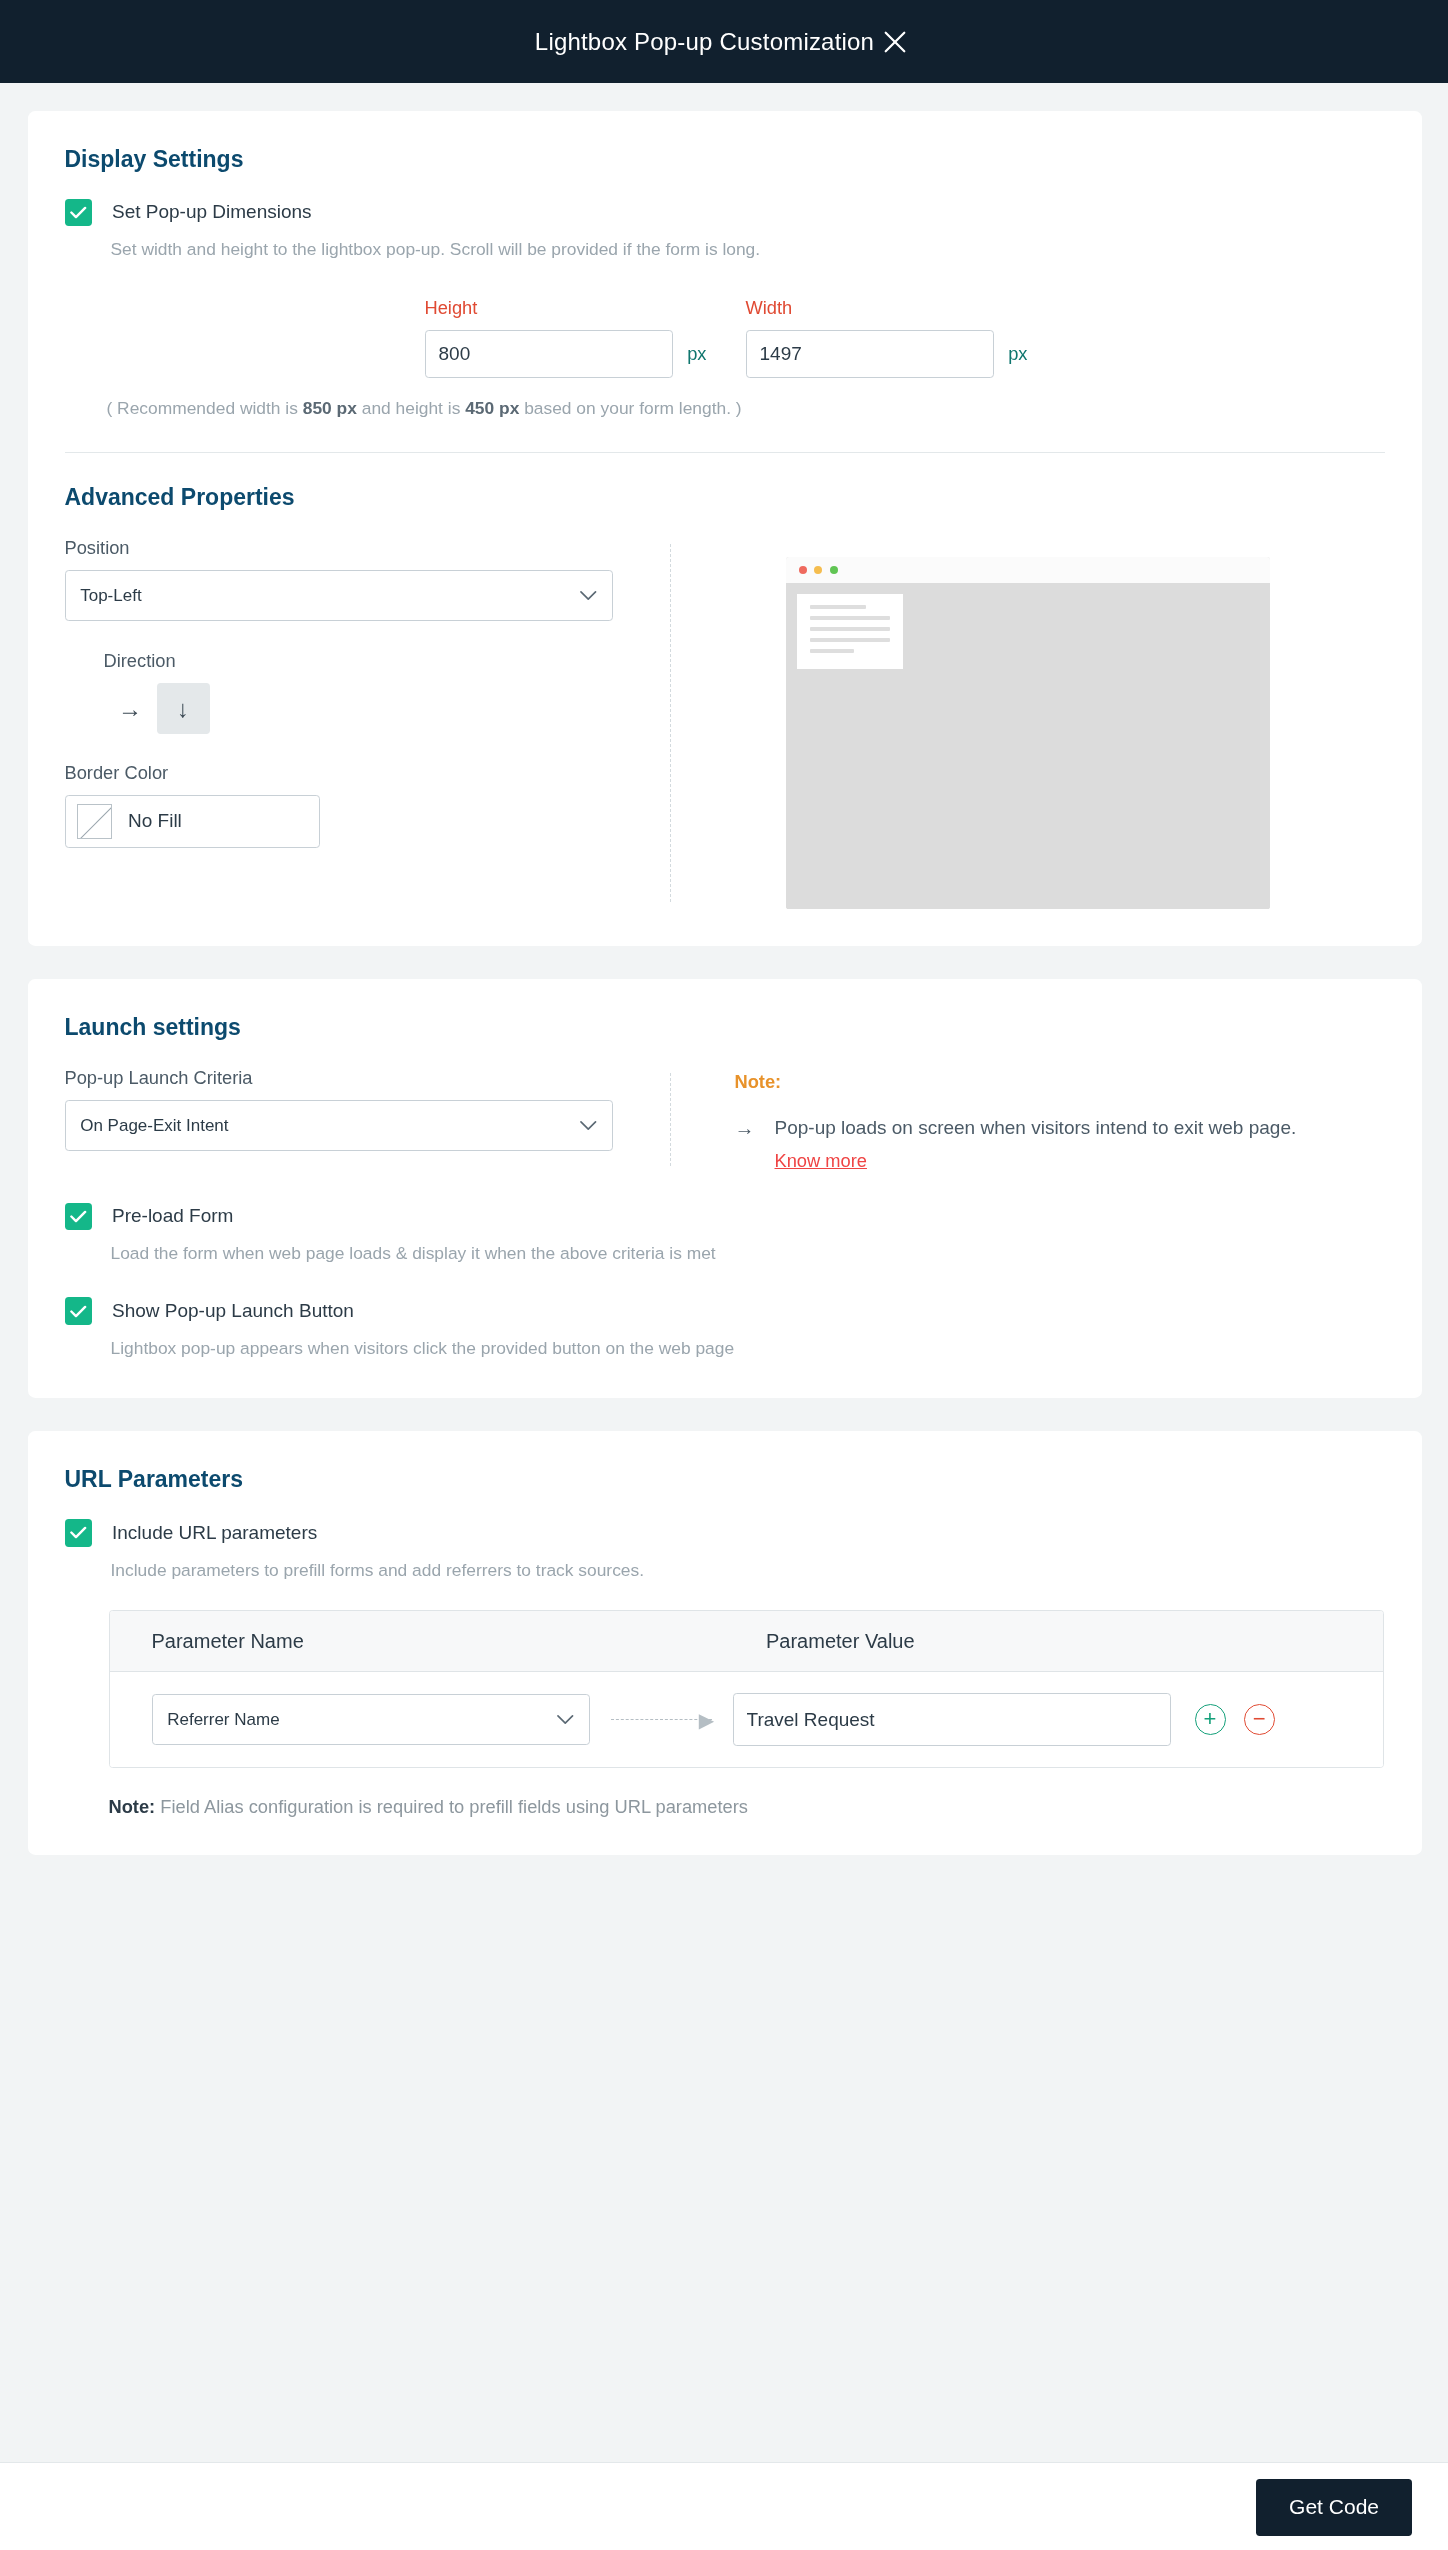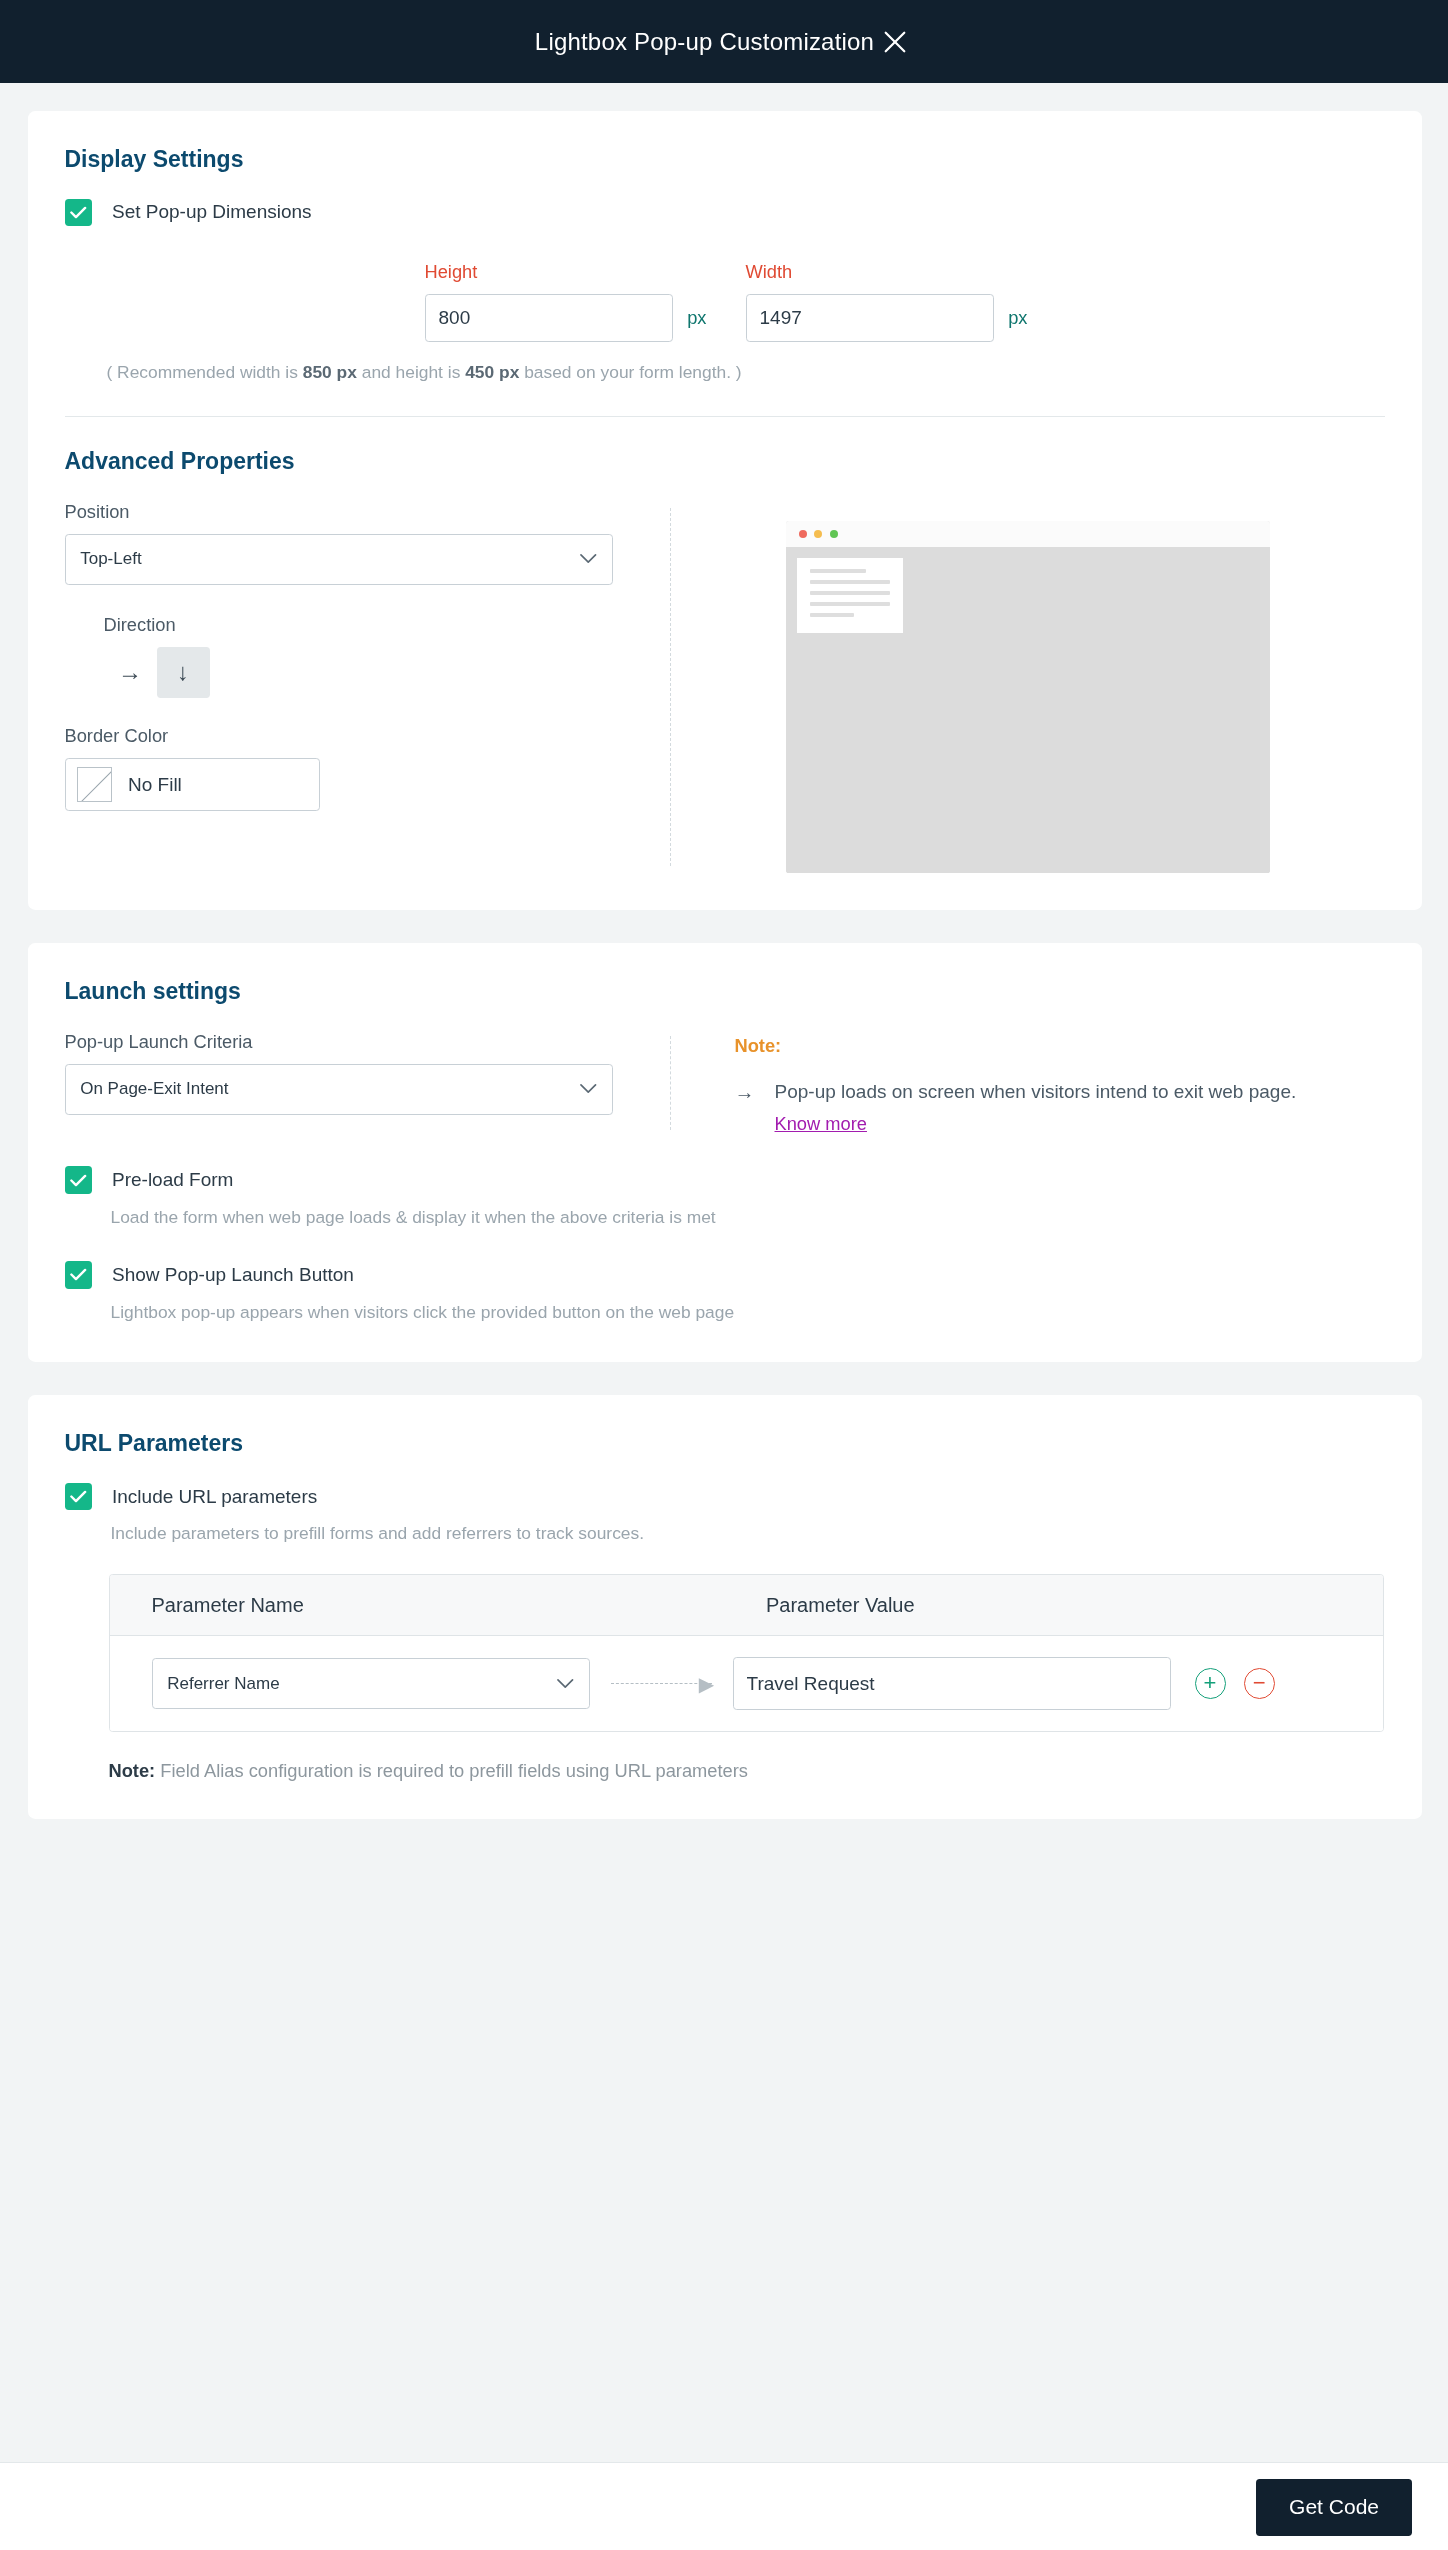--- a/index.html
+++ b/index.html
@@ -264,21 +264,21 @@
   .note-text {
     font-size: 19px;
     color: #4b5a66;
     line-height: 1.55;
     max-width: 532px;
   }
   .know-more {
     display: inline-block;
     margin-top: 7.3px;
     font-size: 18.3px;
-    color: #a21caf;
+    color: #ef4444;
     text-decoration: underline;
     cursor: pointer;
   }
   .sel-launch { width: 548px; }
   .launch-check-block { margin-top: 31px; }
 
   
   .param-table {
     margin: 27.5px 0 0 44px;
     border: 0.9px solid #dfe4e7;
@@ -386,20 +386,21 @@
     <div class="card-title">Display Settings</div>
 
     <div class="check-row">
       <span class="checkbox">
         <svg width="16.5" height="13" viewBox="0 0 18 14" aria-hidden="true">
           <polyline points="1.5,7 6.5,12 16.5,2" fill="none" stroke="#ffffff" stroke-width="2.6" stroke-linecap="round" stroke-linejoin="round"></polyline>
         </svg>
       </span>
       <span class="check-label">Set Pop-up Dimensions</span>
     </div>
+    <div class="sub-text">Set width and height to the lightbox pop-up. Scroll will be provided if the form is long.</div>
 
     <div class="dims">
       <div class="dim-group">
         <div class="dim-label">Height</div>
         <div class="dim-input-wrap">
           <input class="text-input w-height" value="800" style="">
           <span class="unit">px</span>
         </div>
       </div>
       <div class="dim-group">

